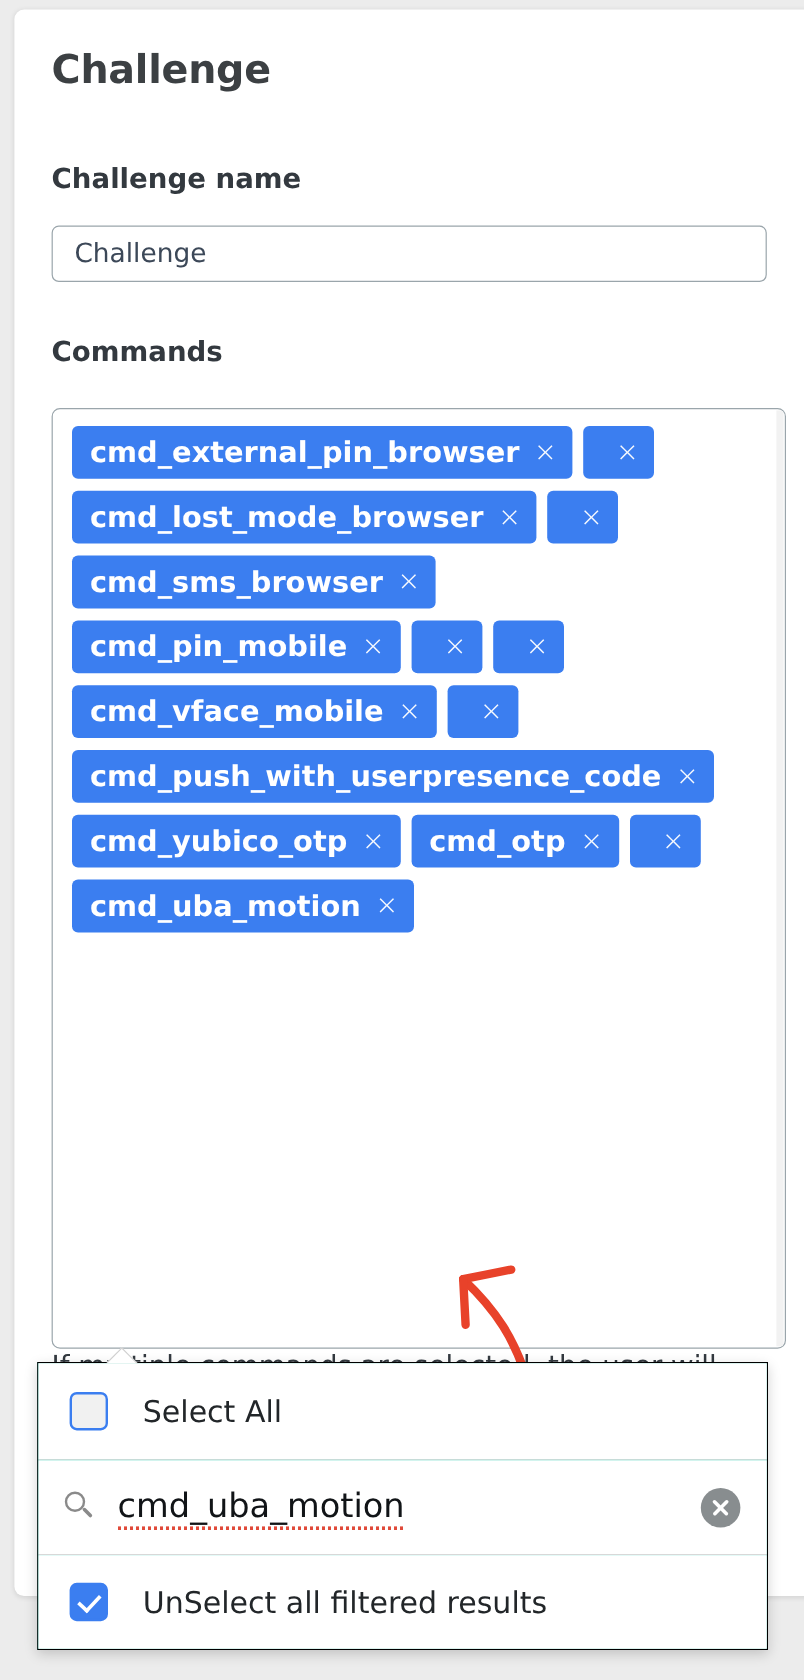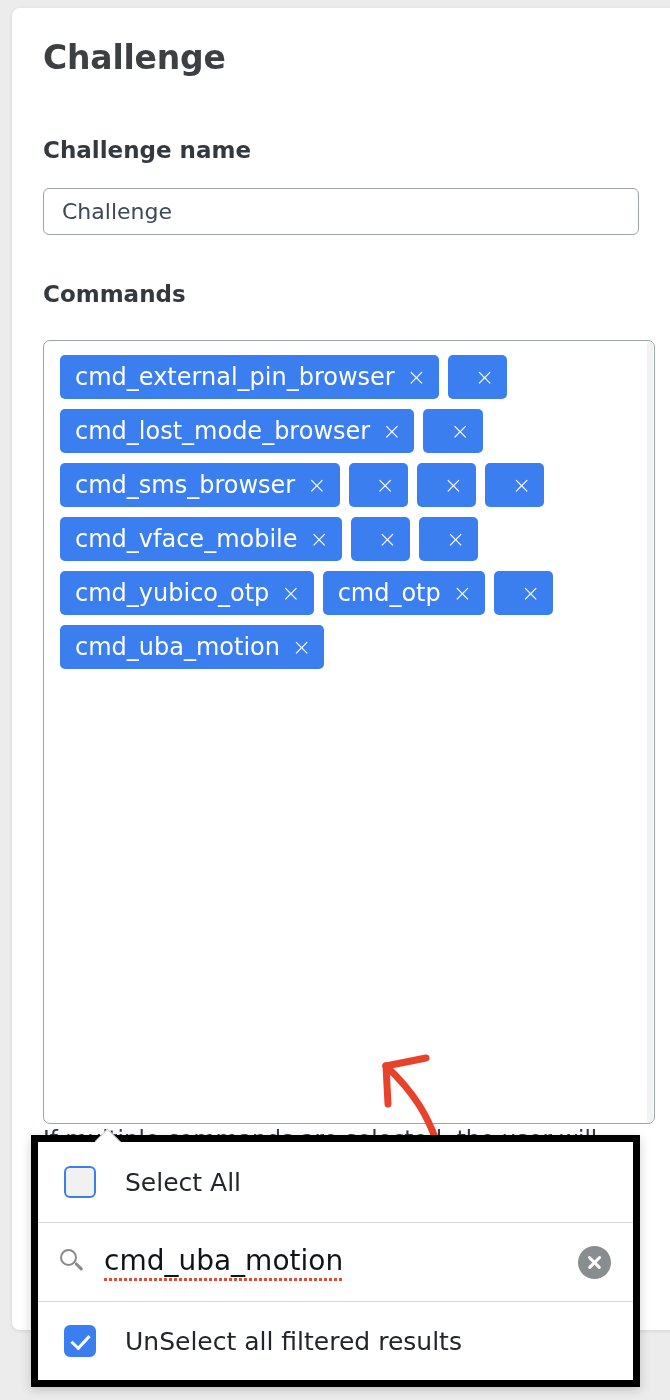--- a/index.html
+++ b/index.html
@@ -95,21 +95,21 @@
     border-radius: 5px;
     height: 44px;
     margin: 0 9px 10px 0;
     padding: 0 13px 0 15px;
     font-size: 24px;
     line-height: 1;
     white-space: nowrap;
     cursor: pointer;
     user-select: none;
   }
-  .tag-label { font-weight: 400; }
+  .tag-label { font-weight: 700; }
   .tag-x {
     margin-left: 12px;
     font-size: 23px;
     font-weight: 300;
     line-height: 1;
     opacity: .97;
     cursor: pointer;
   }
 
   
@@ -133,21 +133,21 @@
     white-space: nowrap;
   }
 
   
   .dropdown {
     position: absolute;
     left: 31px;
     top: 1135px;
     width: 609px;
     background: #5eead4;
-    border: 7px solid #000000;
+    border: 1px solid #000000;
     box-shadow: 0 3px 10px rgba(0,0,0,.18);
     box-sizing: border-box;
   }
   .dropdown-caret {
     position: absolute;
     left: 57px;
     top: -13px;
     width: 26px;
     height: 13px;
     overflow: hidden;
@@ -329,36 +329,38 @@
         <span class="tag-x">×</span>
       </span>
       <span class="tag">
         <span class="tag-x">×</span>
       </span>
       <span class="tag">
         <span class="tag-label">cmd_sms_browser</span>
         <span class="tag-x">×</span>
       </span>
       <span class="tag">
+        <span class="tag-label">cmd_pin_mobile</span>
         <span class="tag-x">×</span>
       </span>
       <span class="tag">
         <span class="tag-x">×</span>
       </span>
       <span class="tag">
         <span class="tag-x">×</span>
       </span>
       <span class="tag">
         <span class="tag-label">cmd_vface_mobile</span>
         <span class="tag-x">×</span>
       </span>
       <span class="tag">
         <span class="tag-x">×</span>
       </span>
       <span class="tag">
+        <span class="tag-label">cmd_push_with_userpresence_code</span>
         <span class="tag-x">×</span>
       </span>
       <span class="tag">
         <span class="tag-label">cmd_yubico_otp</span>
         <span class="tag-x">×</span>
       </span>
       <span class="tag">
         <span class="tag-label">cmd_otp</span>
         <span class="tag-x">×</span>
       </span>

